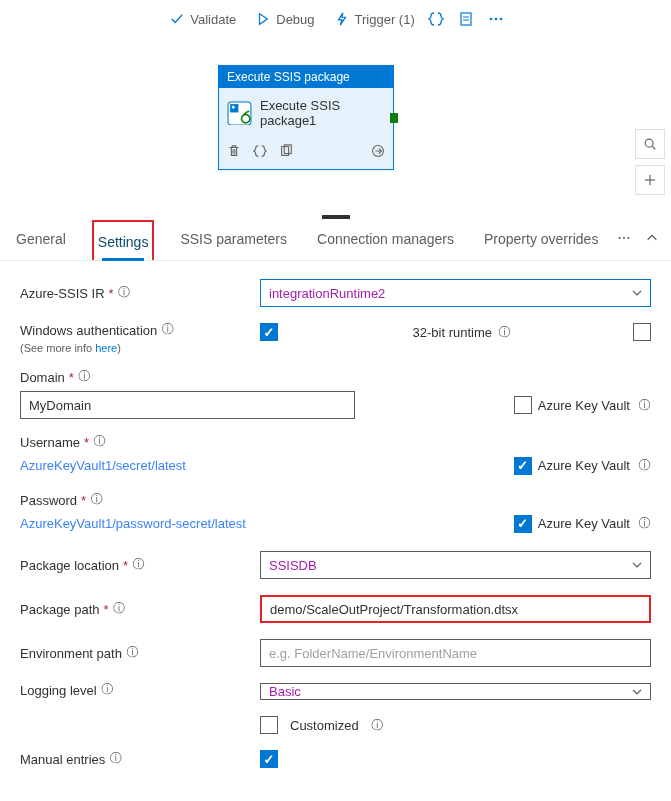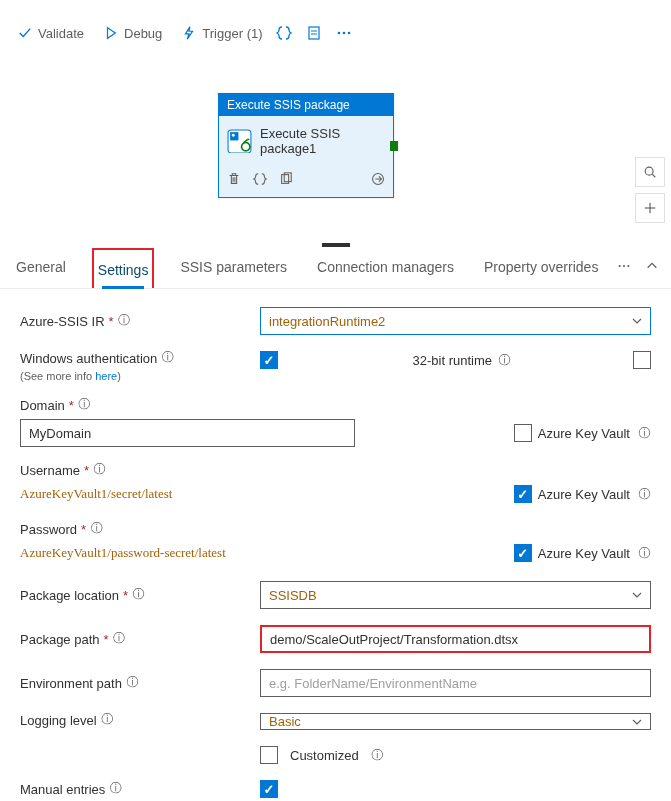--- a/index.html
+++ b/index.html
@@ -8,22 +8,22 @@
     font-family: "Segoe UI", Arial, sans-serif;
     font-size: 13px;
     color: #323130;
     background: #fff;
     width: 671px;
   }
   
   .top-toolbar {
     display: flex;
     align-items: center;
-    justify-content: flex-start;
-    padding: 20px 10px;
+    justify-content: center;
+    padding: 6px 10px;
     border-bottom: 1px solid transparent;
   }
   .toolbar-left, .toolbar-right { display: flex; align-items: center; gap: 4px; }
   .tbtn {
     display: flex;
     align-items: center;
     gap: 6px;
     padding: 4px 8px;
     color: #605e5c;
     cursor: pointer;
@@ -117,31 +117,31 @@
   .req { color:#a4262c; }
   .info-ic { width:13px; height:13px; display:inline-flex; align-items:center; justify-content:center; color:#605e5c; }
   .info-ic::before { content:"\24D8"; font-size:12px; }
   .sub-label { font-size:11px; color:#605e5c; width:100%; }
   .sub-label a { color:#0078d4; text-decoration:none; }
   .ctrl-col { flex:1; display:flex; align-items:center; gap:12px; }
 
   .select {
     flex:1; height:28px; border:1px solid #605e5c; background:#fff;
     display:flex; align-items:center; justify-content:space-between;
-    padding:0 8px; font-size:13px; color:#a16207; cursor:pointer;
+    padding:0 8px; font-size:13px; color:#a21caf; cursor:pointer;
   }
   .select.active { border:1px solid #0078d4; }
   .select svg { width:10px; height:10px; color:#605e5c; }
   .textinput {
     flex:1; height:28px; border:1px solid #605e5c; padding:0 8px;
     font-size:13px; color:#323130; font-family:inherit; background:#fff;
   }
   .textinput::placeholder { color:#a19f9d; }
   .textinput.highlight { border:2px solid #e3232a; }
-  .plain-value { font-size:13px; color:#a16207; padding:4px 0;font-family:Liberation Serif, serif; }
+  .plain-value { font-size:13px; color:#3b82f6; padding:4px 0; }
 
   .checkbox {
     width:18px; height:18px; border:1px solid #605e5c; background:#fff;
     display:inline-flex; align-items:center; justify-content:center; cursor:pointer; flex-shrink:0;
   }
   .checkbox.checked { background:#0078d4; border-color:#0078d4; color:#fff; }
   .checkbox.checked::after { content:"✓"; font-size:13px; font-weight:bold; }
 
   .akv-col { display:flex; align-items:center; gap:6px; min-width:108px; }
   .right-info { color:#605e5c; }

